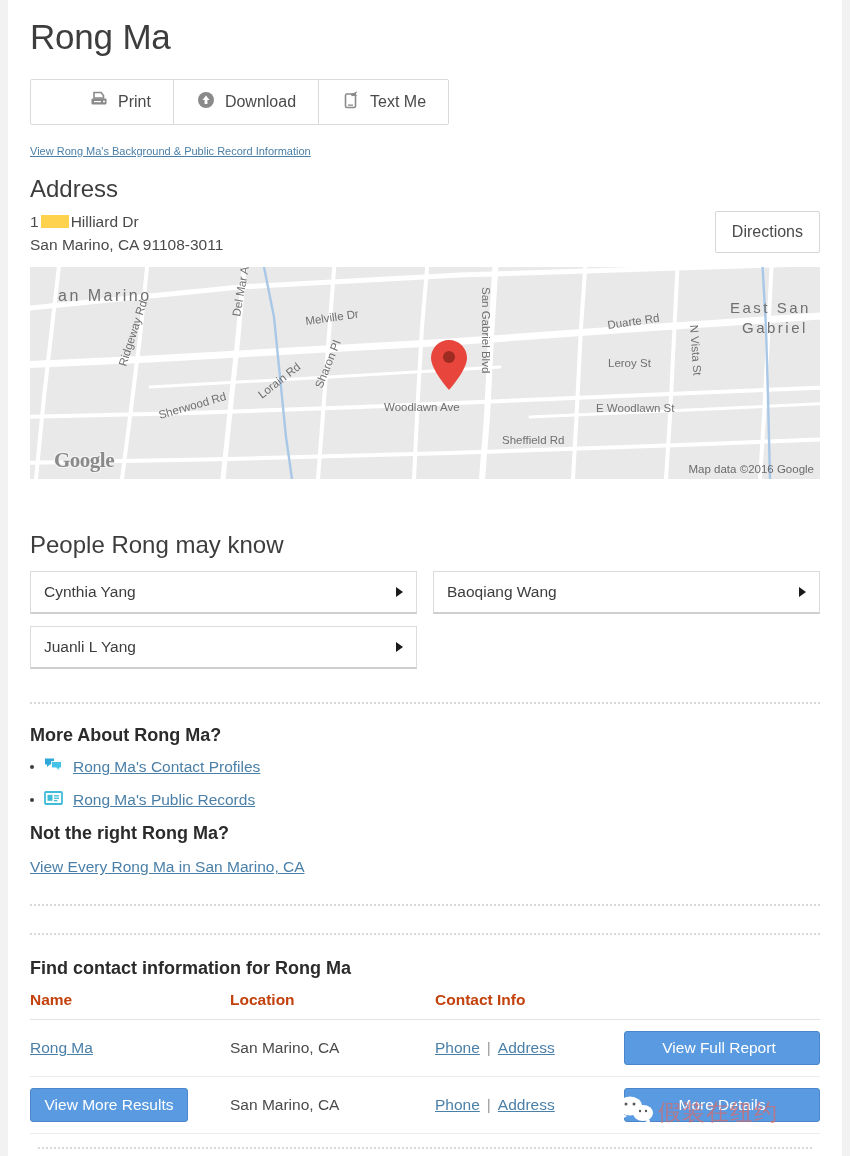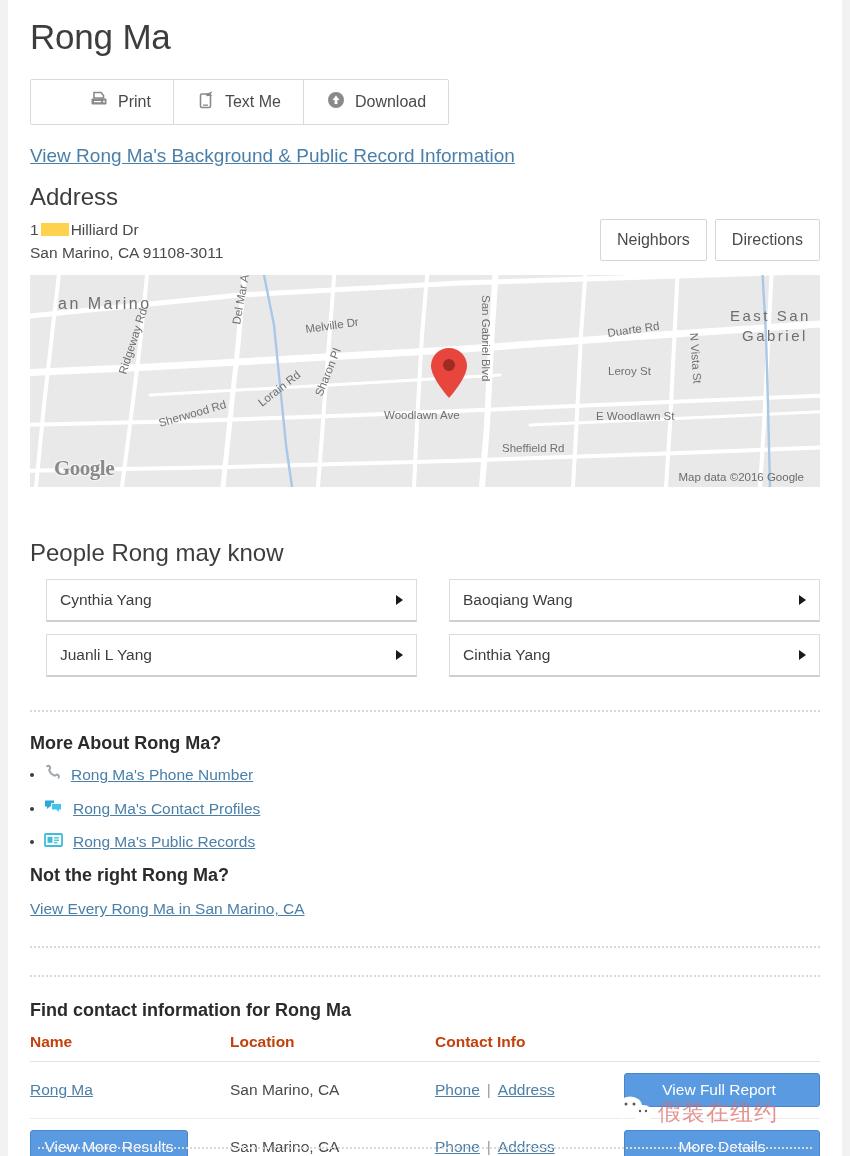--- a/index.html
+++ b/index.html
@@ -61,21 +61,21 @@
   .tool-btn .lbl {
     font-size: 16px;
     color: #4a4a4a;
   }
   .tool-ico { display: block; }
 
   
   .bg-link {
     display: inline-block;
     margin-top: 20px;
-    font-size: 19px;
+    font-size: 11px;
     color: #4a7fa8;
     text-decoration: underline;
     cursor: pointer;
   }
 
   
   .sec-title {
     font-size: 24px;
     font-weight: 400;
     color: #3d3d3d;
@@ -134,21 +134,21 @@
     font-size: 21px;
     font-weight: 700;
     color: #8a8a8a;
     letter-spacing: -0.5px;
     text-shadow:
       -1px -1px 0 #f3f3f3, 1px -1px 0 #f3f3f3,
       -1px 1px 0 #f3f3f3, 1px 1px 0 #f3f3f3;
   }
   .map-attr {
     position: absolute;
-    right: 16px;
+    right: 6px;
     bottom: 4px;
     font-size: 11.5px;
     color: #6b6b6b;
   }
 
   
   .people-title {
     font-size: 24px;
     font-weight: 400;
     color: #3d3d3d;
@@ -164,21 +164,20 @@
     border: 1px solid #dcdcdc;
     border-bottom: 2px solid #cfcfcf;
     background: #fff;
     height: 43px;
     display: flex;
     align-items: center;
     justify-content: space-between;
     padding: 0 13px;
     box-sizing: border-box;
     cursor: pointer;
-    margin-left: 16px;
   }
   .person-card .pname {
     font-size: 15.5px;
     color: #3d3d3d;
   }
   .caret {
     width: 0; height: 0;
     border-top: 5px solid transparent;
     border-bottom: 5px solid transparent;
     border-left: 7px solid #1a1a1a;
@@ -338,50 +337,49 @@
             <rect x="2.5" y="8.5" width="15" height="6" rx="1" fill="#8a8a8a"></rect>
             <rect x="5" y="11" width="7" height="1.2" fill="#ffffff"></rect>
             <circle cx="15" cy="11.6" r="1" fill="#ffffff"></circle>
           </svg>
         </span>
         <span class="lbl">Print</span>
       </div>
       <div class="tool-btn">
         <span class="tool-ico">
           <svg width="20" height="20" viewBox="0 0 20 20">
+            <circle cx="10" cy="10" r="8" fill="#8a8a8a"></circle>
+            <path d="M10 5.5 L13.5 10 L11.4 10 L11.4 14 L8.6 14 L8.6 10 L6.5 10 Z" fill="#ffffff"></path>
+          </svg>
+        </span>
+        <span class="lbl">Download</span>
+      </div>
+      <div class="tool-btn">
+        <span class="tool-ico">
+          <svg width="20" height="20" viewBox="0 0 20 20">
             <rect x="4.5" y="4" width="10" height="13.5" rx="1.4" fill="none" stroke="#8a8a8a" stroke-width="1.6"></rect>
             <rect x="7" y="14.5" width="5" height="1.3" fill="#8a8a8a"></rect>
             <path d="M10 4 L16.5 1.2 L14.6 4.2 L16.5 5.6 L10.5 6.2 Z" fill="#8a8a8a"></path>
           </svg>
         </span>
         <span class="lbl">Text Me</span>
       </div>
-      <div class="tool-btn">
-        <span class="tool-ico">
-          <svg width="20" height="20" viewBox="0 0 20 20">
-            <circle cx="10" cy="10" r="8" fill="#8a8a8a"></circle>
-            <path d="M10 5.5 L13.5 10 L11.4 10 L11.4 14 L8.6 14 L8.6 10 L6.5 10 Z" fill="#ffffff"></path>
-          </svg>
-        </span>
-        <span class="lbl">Download</span>
-      </div>
     </div>
 
     
     <a class="bg-link">View Rong Ma's Background &amp; Public Record Information</a>
 
     
     <h2 class="sec-title">Address</h2>
     <div class="addr-row">
       <div class="addr-lines">
         <div><span>1</span><span class="redact"></span><span>Hilliard Dr</span></div>
         <div>San Marino, CA 91108-3011</div>
       </div>
       <div class="addr-btns">
-        <div class="addr-btn">Neighbors</div>
         <div class="addr-btn">Directions</div>
       </div>
     </div>
 
     
     <div class="map">
       <svg width="806" height="212" viewBox="0 0 806 212">
         <rect width="806" height="212" fill="#e9e9e9"></rect>
         <g stroke="#ffffff" fill="none" stroke-linecap="round">
           <path d="M-10 42 L210 20 L430 8 L806 -4" stroke-width="5"></path>
@@ -439,39 +437,27 @@
         <span class="caret"></span>
       </div>
       <div class="person-card">
         <span class="pname">Baoqiang Wang</span>
         <span class="caret"></span>
       </div>
       <div class="person-card">
         <span class="pname">Juanli L Yang</span>
         <span class="caret"></span>
       </div>
-      <div class="person-card">
-        <span class="pname">Cinthia Yang</span>
-        <span class="caret"></span>
-      </div>
     </div>
 
     <div class="dots d1"></div>
 
     
     <h3 class="more-title">More About Rong Ma?</h3>
     <ul class="more-list">
-      <li>
-        <span>
-          <svg width="17" height="17" viewBox="0 0 17 17">
-            <path d="M3.2 2.2 C5.4 1 6.6 3.4 6 4.6 C5.6 5.4 4.9 5.7 5.3 6.7 C6 8.5 8.3 10.8 10.1 11.5 C11.1 11.9 11.4 11.2 12.2 10.8 C13.4 10.2 15.8 11.4 14.6 13.6" fill="none" stroke="#9aa6b0" stroke-width="2" stroke-linecap="round"></path>
-          </svg>
-        </span>
-        <a>Rong Ma's Phone Number</a>
-      </li>
       <li>
         <span>
           <svg width="19" height="17" viewBox="0 0 19 17">
             <path d="M1 2.5 h9 v6 h-4 l-3 2.6 v-2.6 h-2 z" fill="#2ea8d8"></path>
             <path d="M7.5 5.5 h10 v6.4 h-2.2 v2.8 l-3.1 -2.8 h-4.7 z" fill="#45c3e8" stroke="#ffffff" stroke-width="0.9"></path>
           </svg>
         </span>
         <a>Rong Ma's Contact Profiles</a>
       </li>
       <li>

